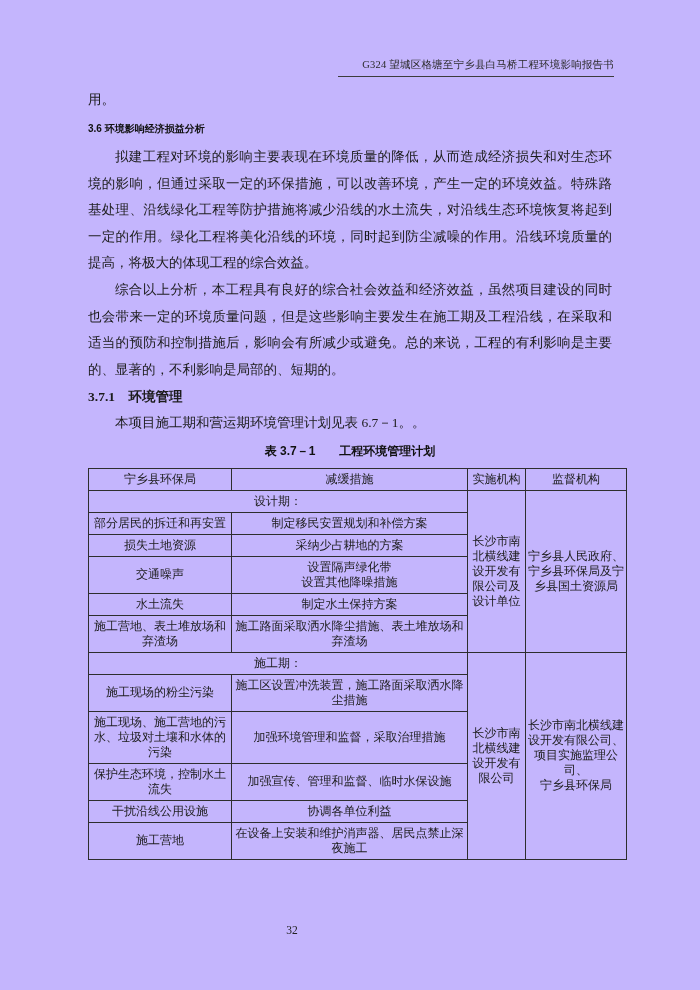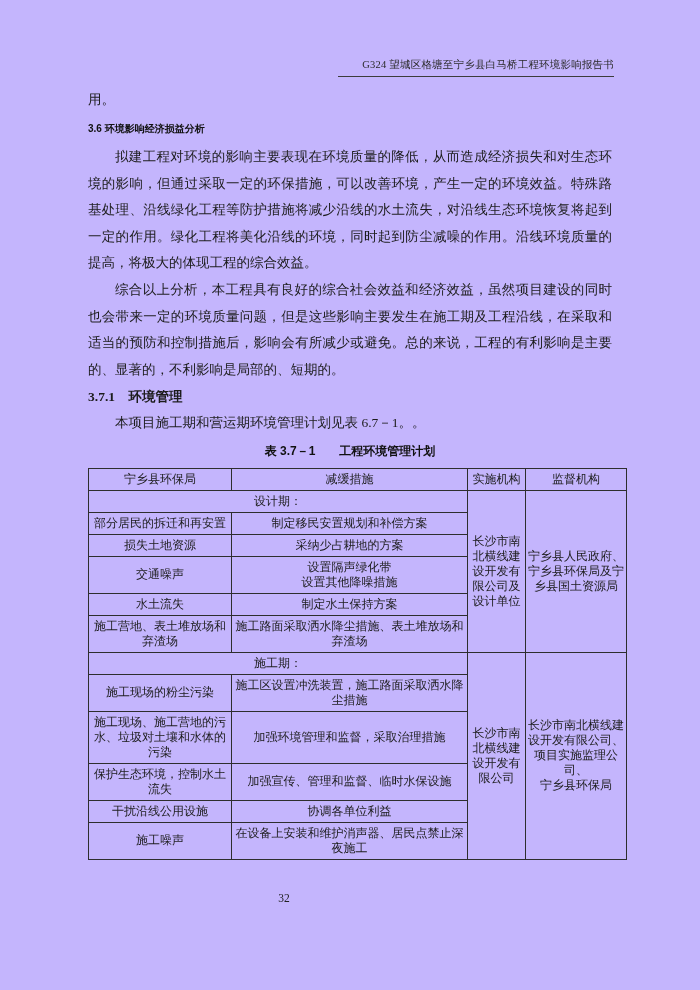--- a/index.html
+++ b/index.html
@@ -33,22 +33,22 @@
     border-collapse:collapse; table-layout:fixed; width:538px; margin:0;
   }
   table.env th, table.env td {
     border:1px solid #2e2e2e; font-size:12px; line-height:15px;
     padding:3px 2px; text-align:center; vertical-align:middle;
     font-weight:normal; white-space:pre-line; color:#1c1c1c;
     overflow:hidden;
   }
   td.section-label { text-align:left; padding-left:4px; }
   .footer {
-    position:absolute; top:892px; left:0; width:568px;
-    text-align:center; font-size:11.5px; color:#222;
+    position:absolute; top:924px; left:0; width:568px;
+    text-align:center; font-size:11.5px; color:#222;padding-left:8px;
   }
 </style>
 </head>
 <body>
 
 <div class="page">
 
   <div class="header-rule">
     <span>G324 望城区格塘至宁乡县白马桥工程环境影响报告书</span>
   </div>
@@ -126,21 +126,21 @@
         </tr>
         <tr>
           <td>保护生态环境，控制水土流失</td>
           <td>加强宣传、管理和监督、临时水保设施</td>
         </tr>
         <tr>
           <td>干扰沿线公用设施</td>
           <td>协调各单位利益</td>
         </tr>
         <tr>
-          <td>施工噪声</td>
+          <td>施工营地</td>
           <td>在设备上安装和维护消声器、居民点禁止深夜施工</td>
         </tr>
       </tbody>
     </table>
   </div>
 
   <div class="footer">32</div>
 
 </div>
 

